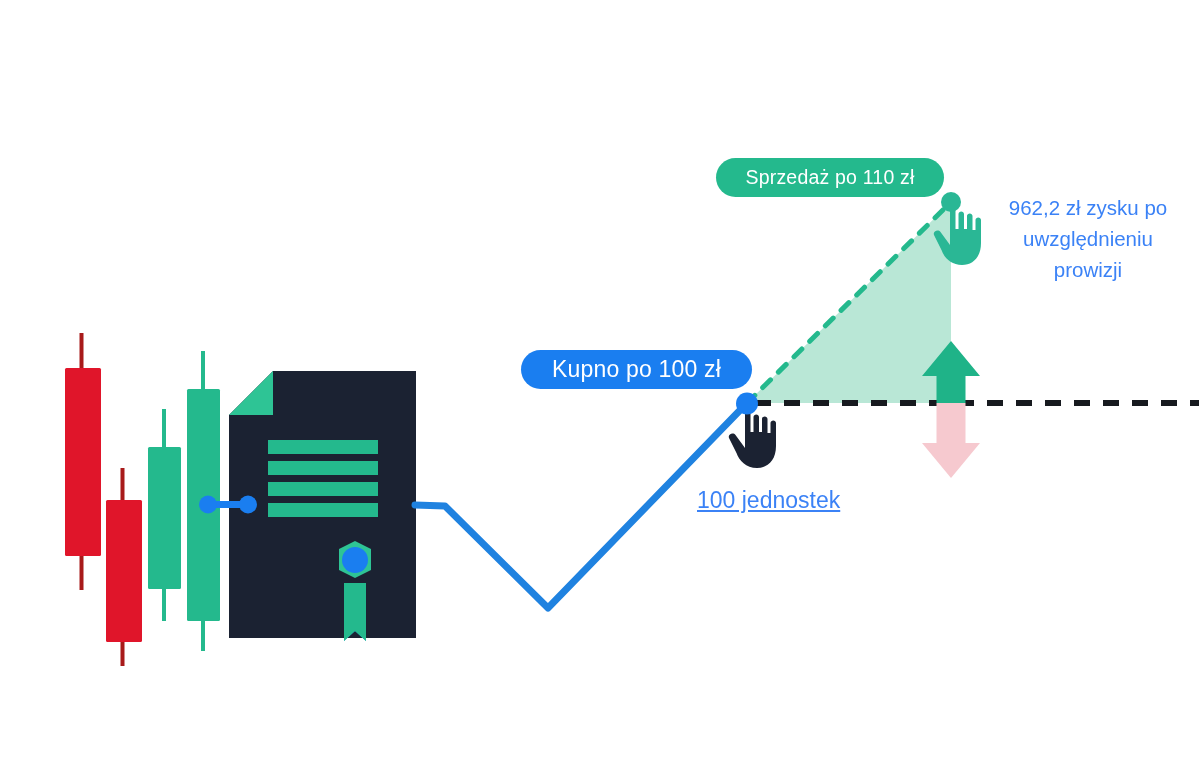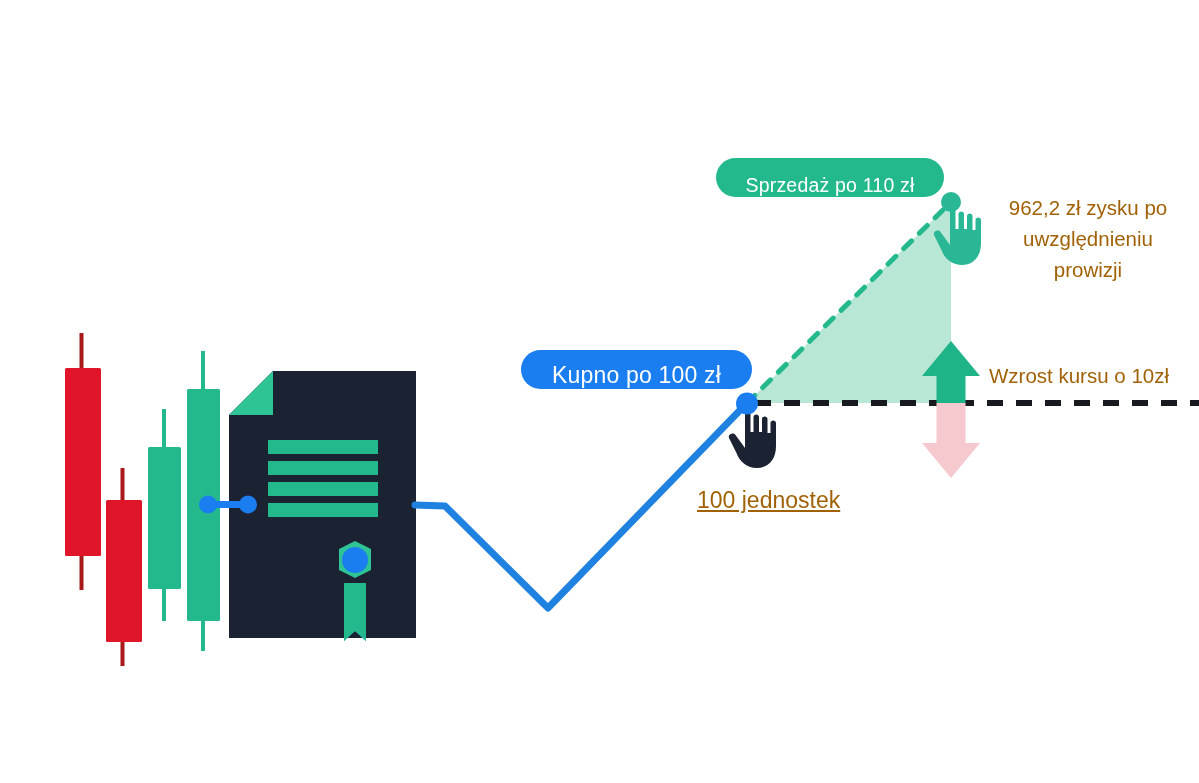--- a/index.html
+++ b/index.html
@@ -23,21 +23,21 @@
     position: absolute;
     inset: 0;
     width: 1199px;
     height: 783px;
   }
 
   
   .pill {
     position: absolute;
     display: flex;
-    align-items: flex-end;
+    align-items: center;
     justify-content: center;
     border-radius: 999px;
     color: #ffffff;
     white-space: nowrap;
     letter-spacing: 0.2px;
   }
   #badge-buy {
     left: 521px;
     top: 350px;
     width: 231px;
@@ -50,21 +50,21 @@
     top: 158px;
     width: 228px;
     height: 39px;
     background: #24b98d;
     font-size: 19.5px;
   }
 
   
   .anno {
     position: absolute;
-    color: #a16207;
+    color: #3b82f6;
     white-space: nowrap;
   }
   #anno-profit {
     left: 988px;
     top: 192px;
     width: 200px;
     text-align: center;
     font-size: 20.5px;
     line-height: 31px;
     white-space: normal;
@@ -196,17 +196,16 @@
   <div class="pill" id="badge-buy">
     <span>Kupno po 100 zł</span>
   </div>
 
   <div class="pill" id="badge-sell">
     <span>Sprzedaż po 110 zł</span>
   </div>
 
   <div class="anno" id="anno-profit">962,2 zł zysku po uwzględnieniu prowizji</div>
 
-  <div class="anno" id="anno-rise">Wzrost kursu o 10zł</div>
 
   <div class="anno" id="anno-units">100 jednostek</div>
 
 </div>
 
 </body></html>

